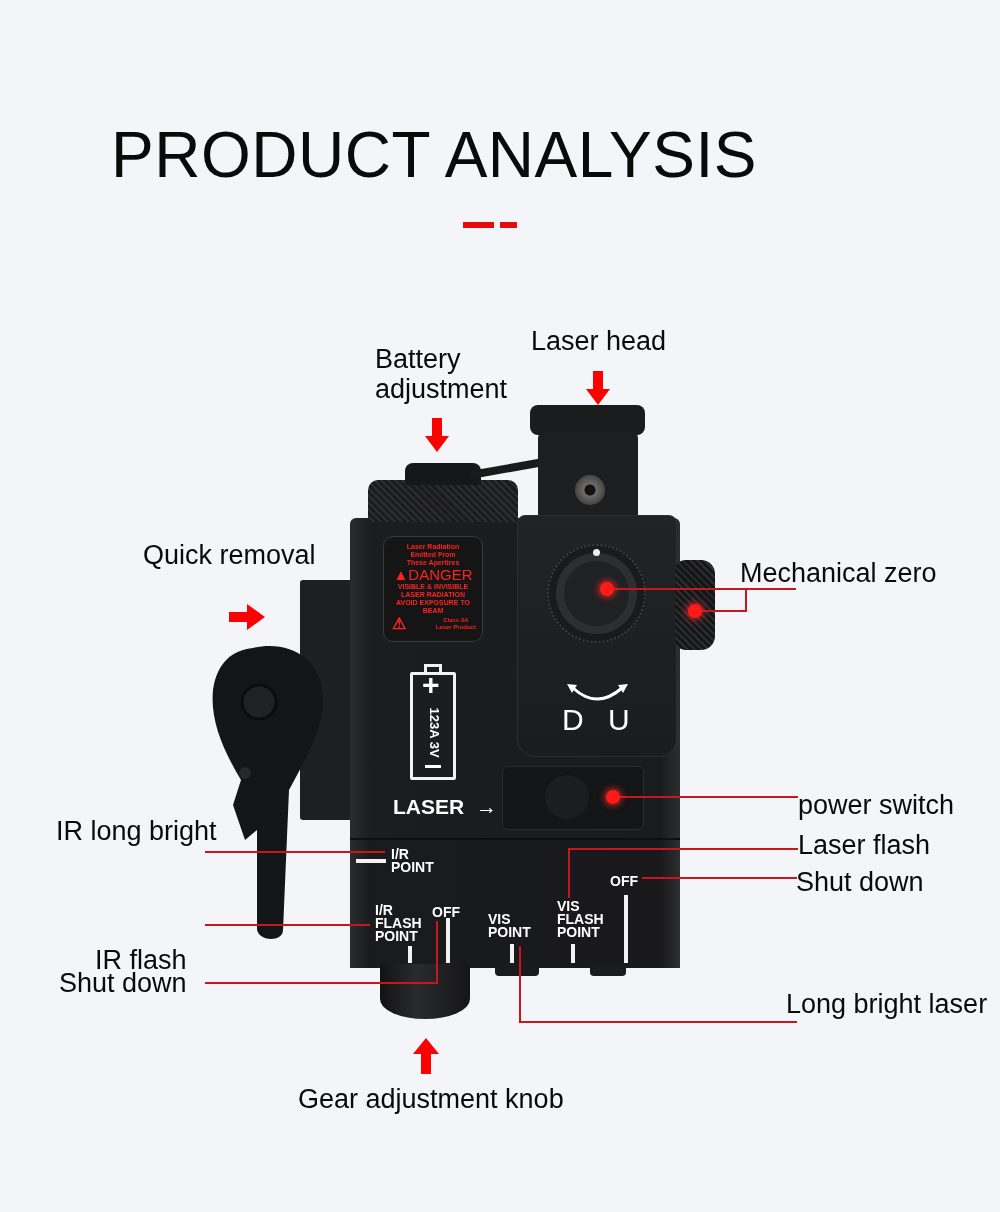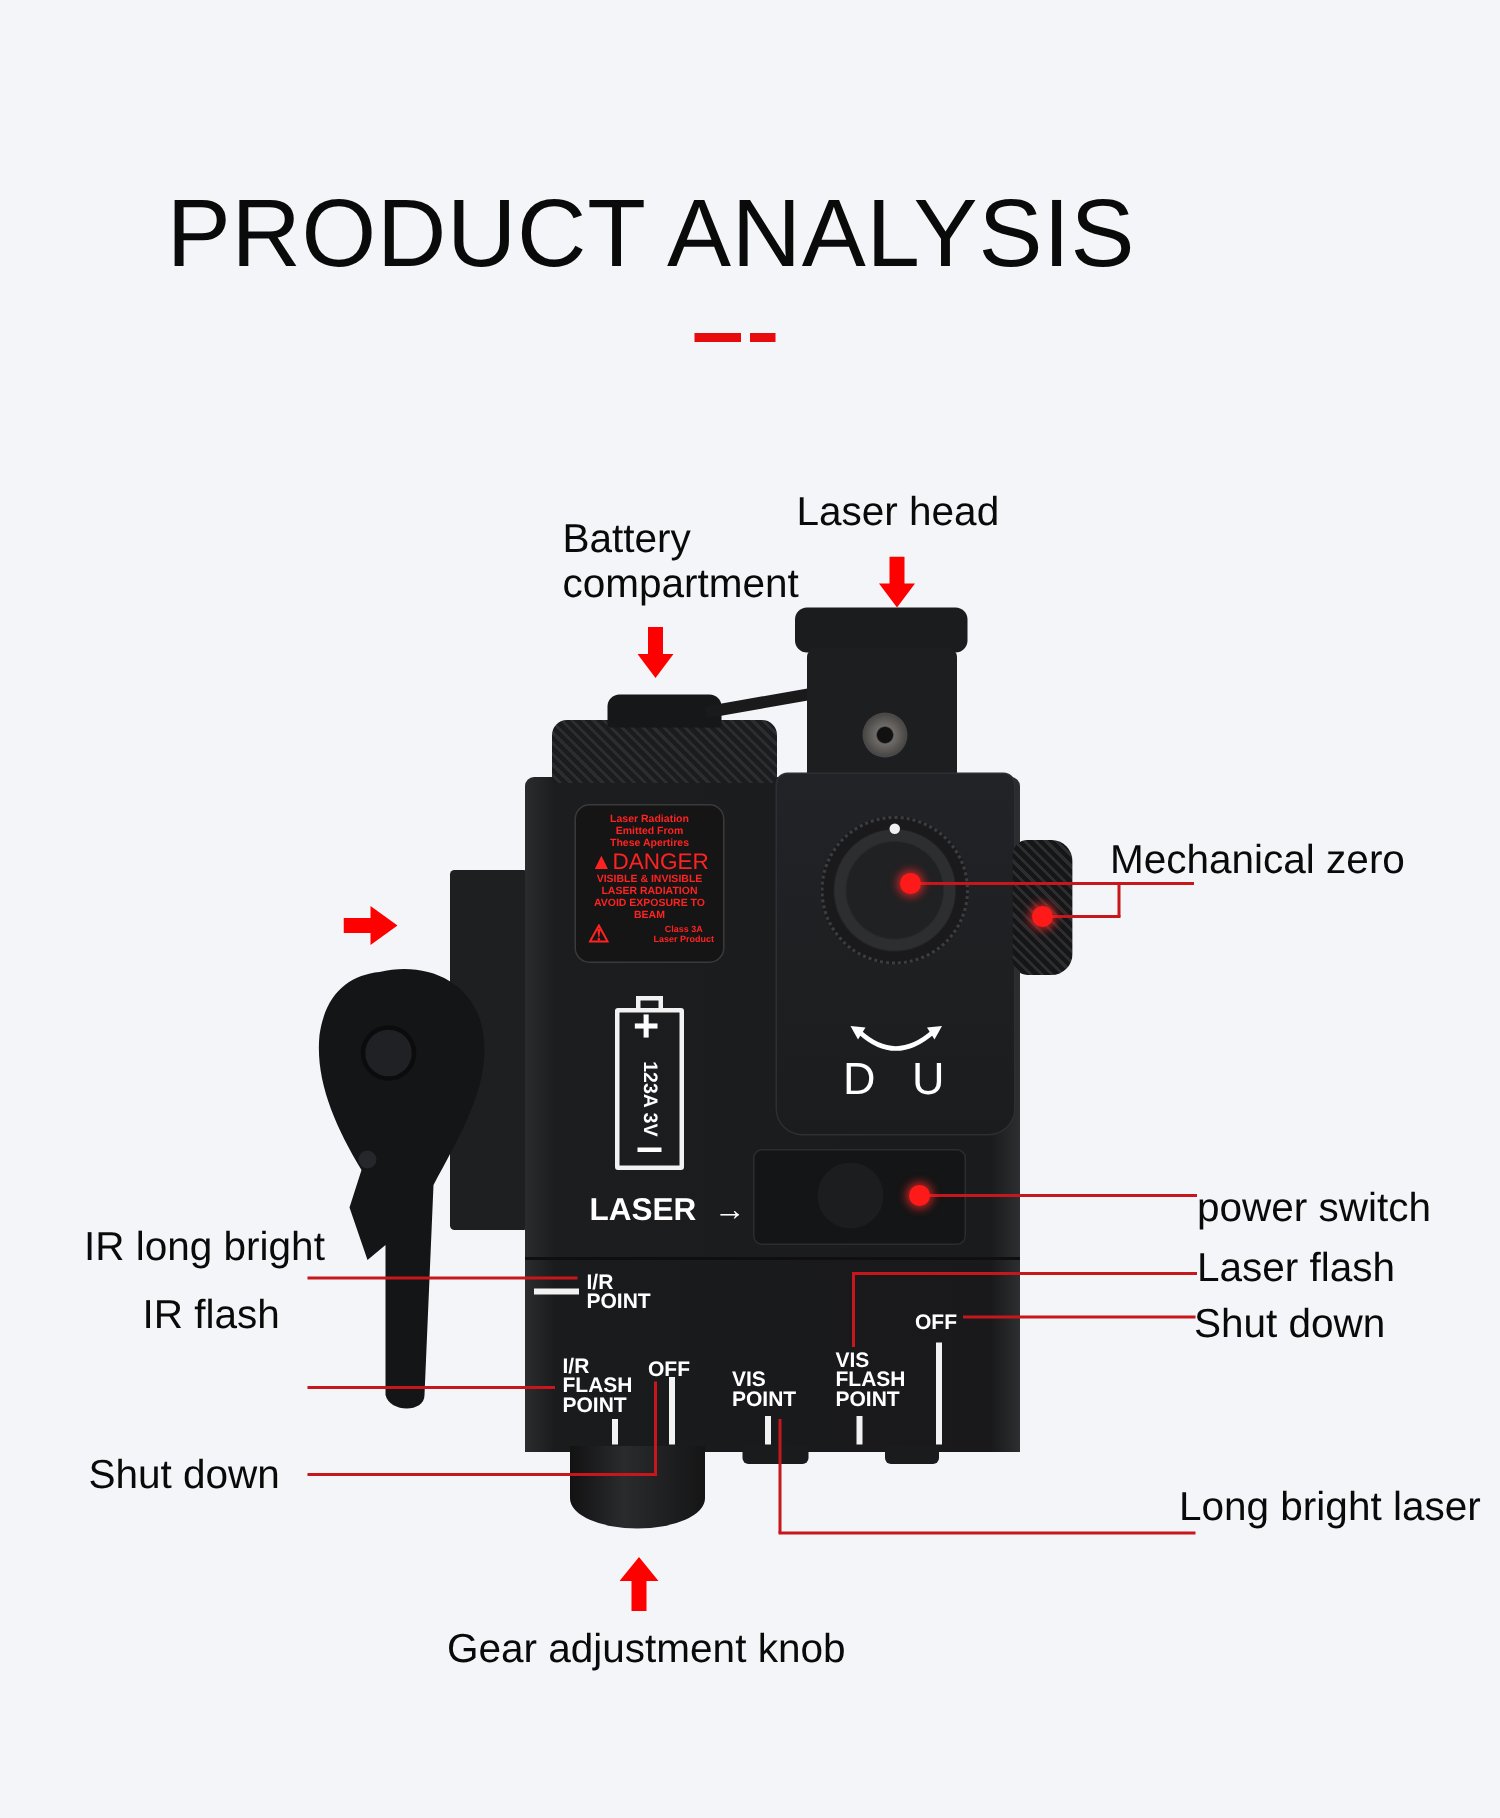--- a/index.html
+++ b/index.html
@@ -127,31 +127,32 @@
   </svg>
 <svg class="abs arrow" style="left:229px;top:604px;" width="36" height="26" viewBox="0 0 36 26">
     <path d="M0 8 H18 V0 L36 13 L18 26 V18 H0 Z" fill="#f00"></path>
   </svg>
 <svg class="abs arrow" style="left:413px;top:1038px;" width="26" height="36" viewBox="0 0 26 36">
     <path d="M13 0 L26 16 H18 V36 H8 V16 H0 Z" fill="#f00"></path>
   </svg>
 
 <div class="abs label" style="left:375px;top:344px;">
   <div>Battery</div>
-  <div>compartment</div>
+  <div>adjustment</div>
 </div>
 <div class="abs label" style="left:531px;top:326px;">Laser head</div>
 <div class="abs label" style="left:143px;top:540px;">
+  <div>Quick removal</div>
 </div>
 <div class="abs label" style="left:740px;top:558px;">Mechanical zero</div>
 <div class="abs label" style="left:798px;top:773px;margin-top:17px;">power switch</div>
 <div class="abs label" style="left:798px;top:830px;">Laser flash</div>
 <div class="abs label" style="left:796px;top:867px;">Shut down</div>
 <div class="abs label" style="left:56px;top:816px;">IR long bright</div>
-<div class="abs label" style="left:95px;top:861px;text-align:center;">IR flash</div>
+<div class="abs label" style="left:95px;top:945px;text-align:center;">IR flash</div>
 <div class="abs label" style="left:59px;top:968px;">Shut down</div>
 <div class="abs label" style="left:786px;top:989px;">Long bright laser</div>
 <div class="abs label" style="left:298px;top:1084px;">Gear adjustment knob</div>
 
 <div class="abs ln" style="left:607px;top:588px;width:189px;height:2px;"></div>
 <div class="abs ln" style="left:745px;top:588px;width:2px;height:23px;"></div>
 <div class="abs ln" style="left:695px;top:610px;width:52px;height:2px;"></div>
 <div class="abs dot" style="left:600px;top:582px;"></div>
 <div class="abs dot" style="left:688px;top:604px;"></div>
 

